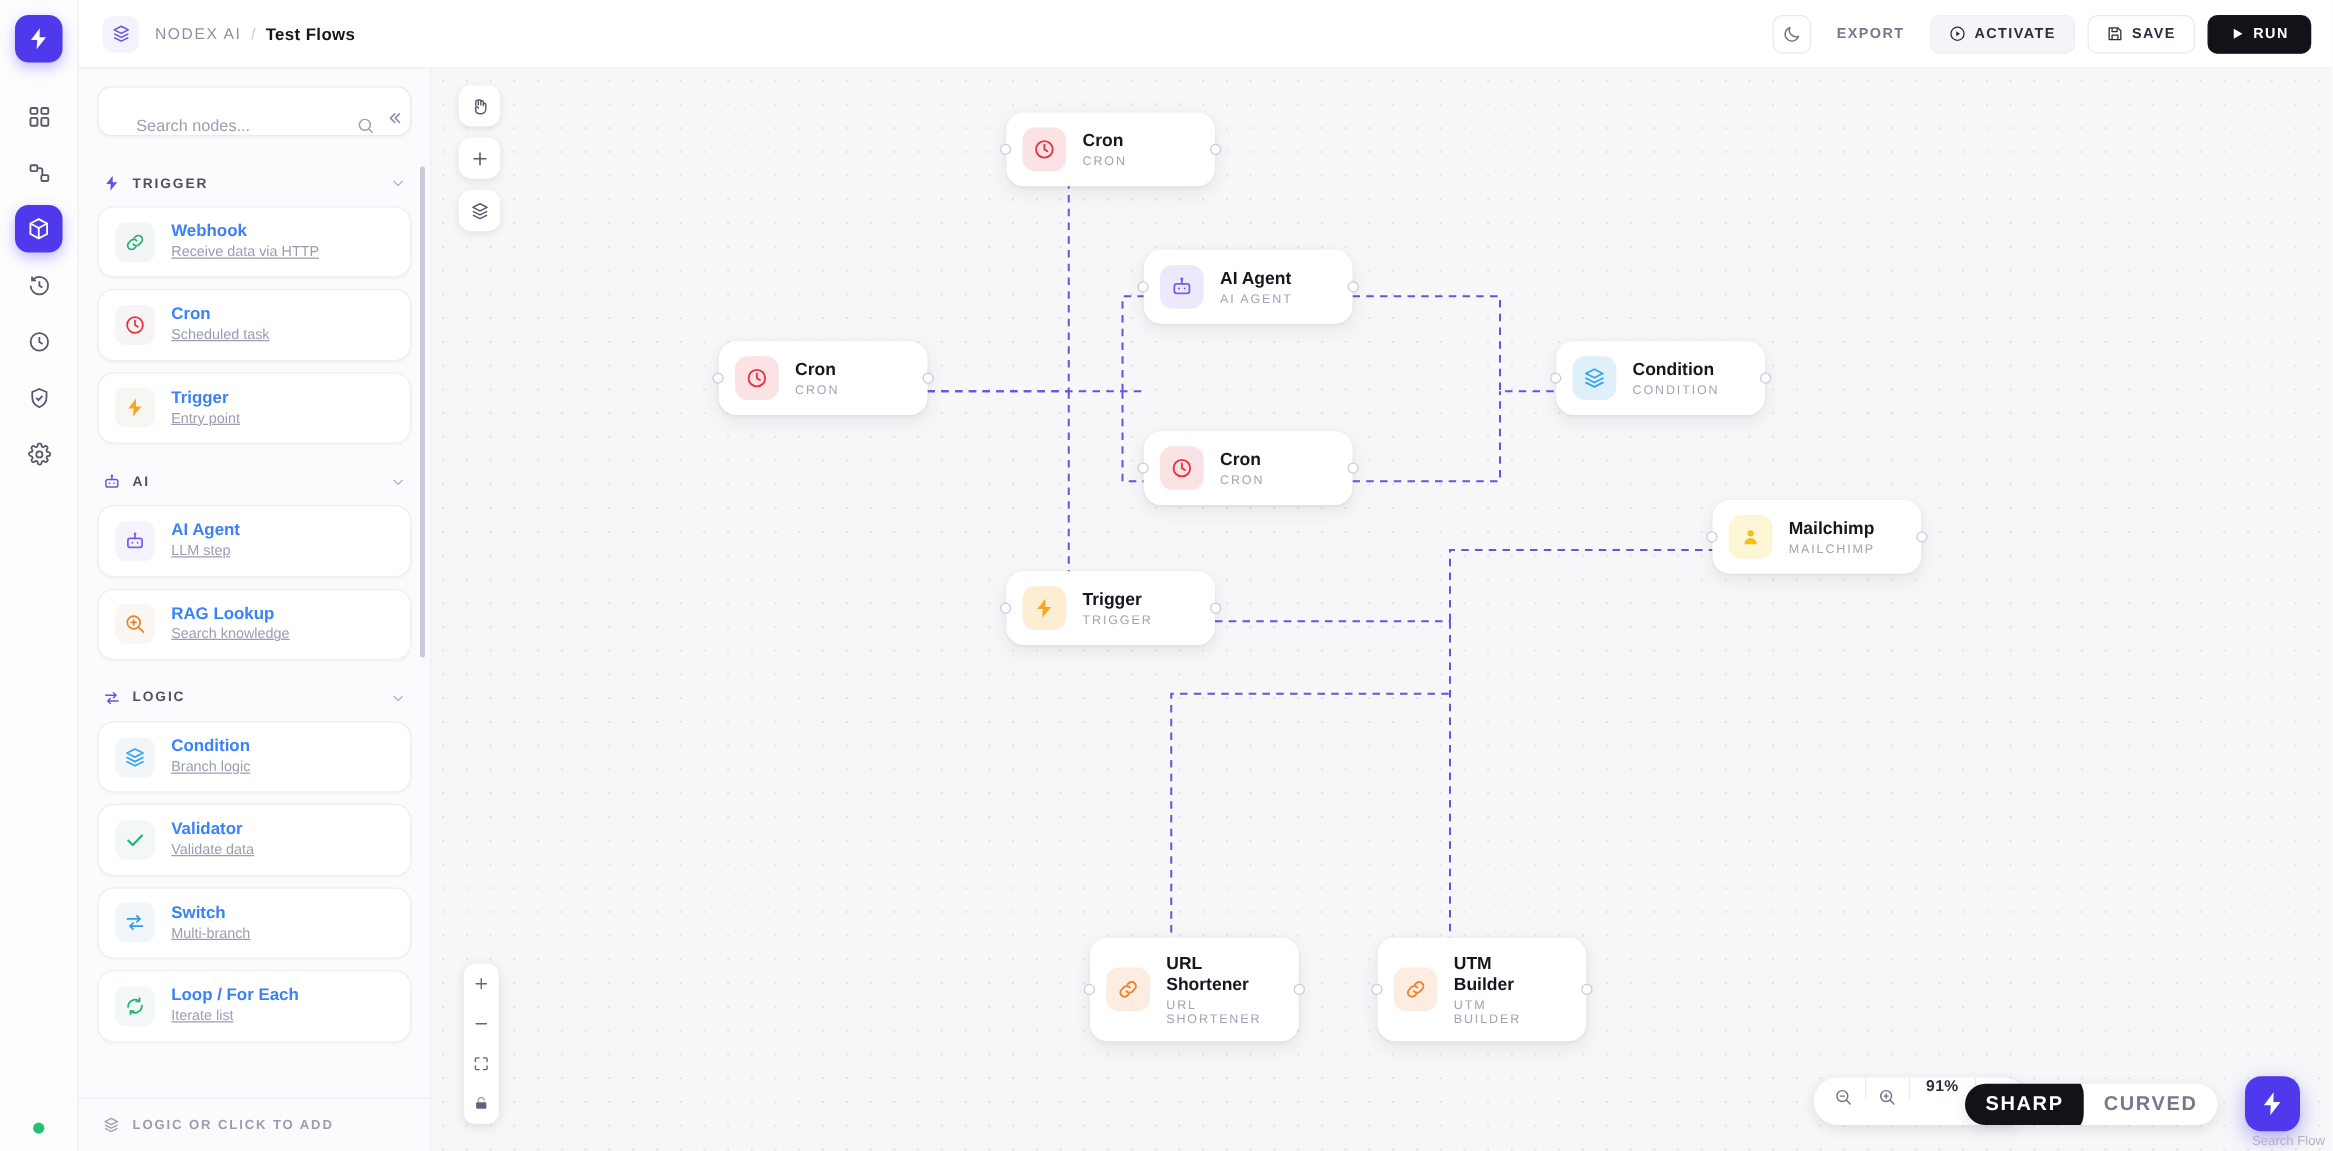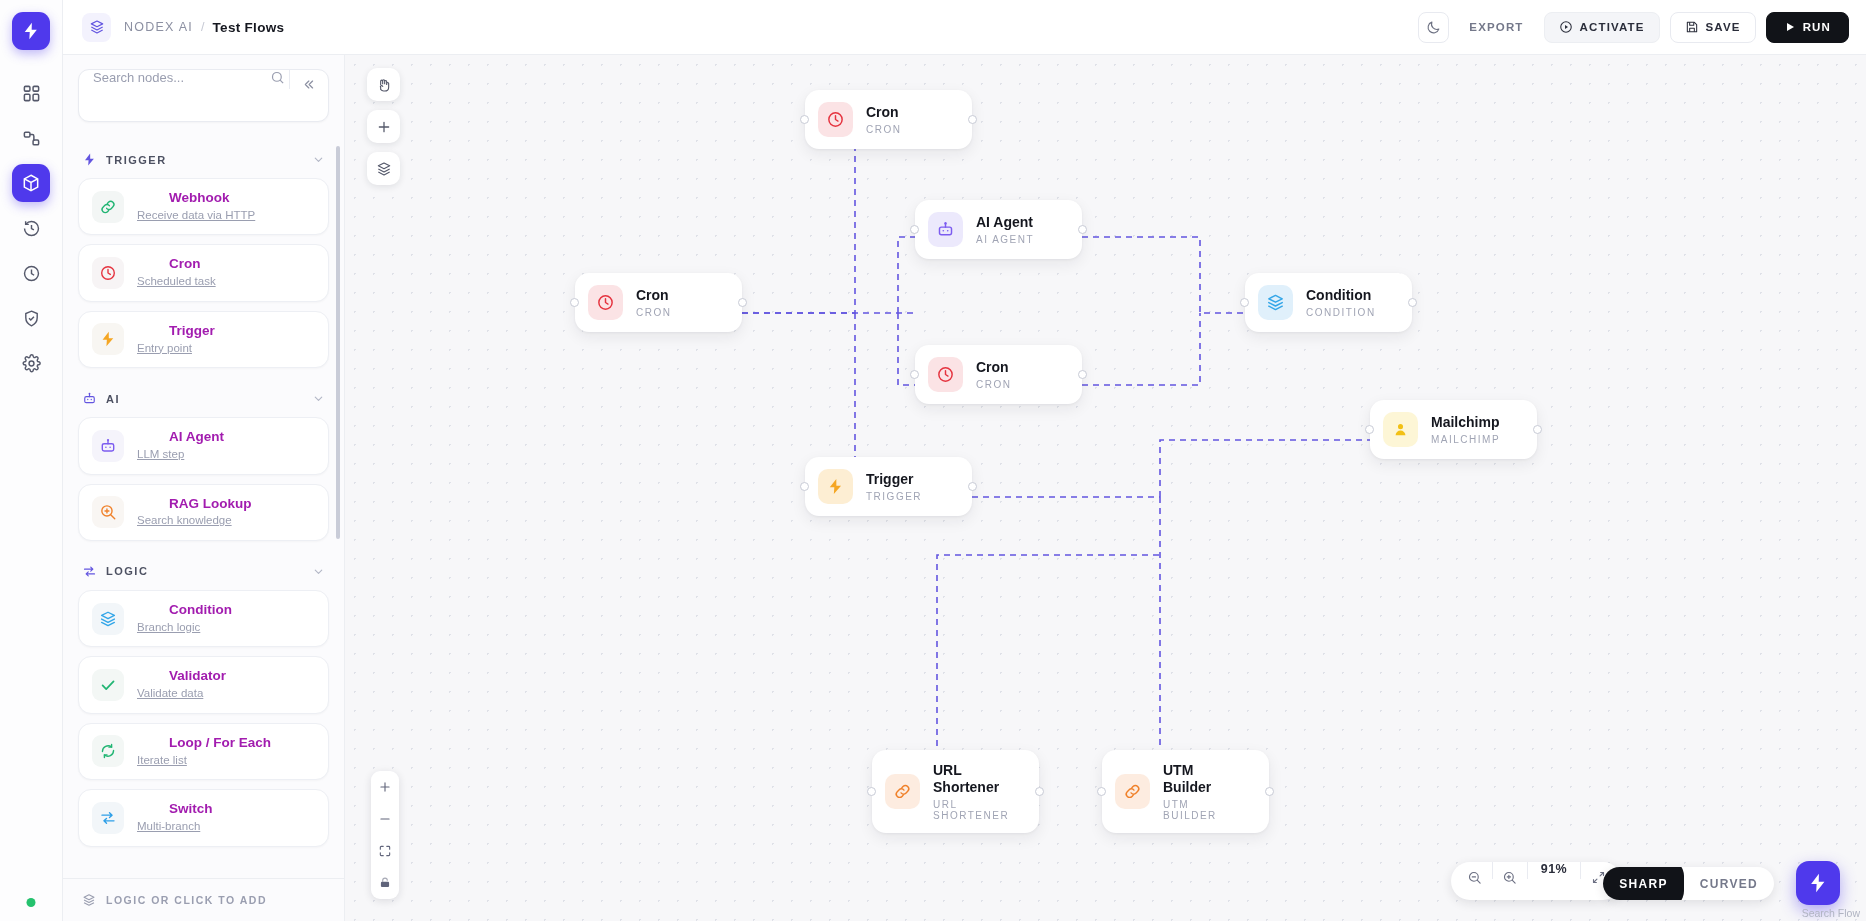--- a/index.html
+++ b/index.html
@@ -74,23 +74,23 @@
   .tb-btn.dark { background: #111318; border-color: #111318; color: #fff; padding: 0 17px; }
 
   
   .palette {
     position: absolute; left: 63px; top: 55px; width: 282px; bottom: 0;
     background: #fbfbfd; border-right: 1px solid #eceef2;
     display: flex; flex-direction: column; z-index: 30;
   }
   .search-wrap { padding: 14px 15px 10px 15px; }
   .search-box {
-    display: flex; align-items: flex-start; height: 53px;
+    display: flex; align-items: flex-end; height: 40px;
     background: #fff; border: 1px solid #e9ebf1; border-radius: 11px;
-    padding: 0 6px 0 14px; box-shadow: 0 1px 2px rgba(20,22,30,.035);
+    padding: 0 6px 0 30px; box-shadow: 0 1px 2px rgba(20,22,30,.035);
   }
   .search-box input {
     flex: 1; border: none; outline: none; background: transparent;
     font-family: inherit; font-size: 13px; color: #2a2d3a;
   }
   .search-box input::placeholder { color: #9a9eb0; }
   .search-div { width: 1px; height: 19px; background: #e9ebf1; margin: 0 4px; }
   .collapse-btn {
     width: 28px; height: 28px; border-radius: 7px; display: flex;
     align-items: center; justify-content: center; color: #8c90a2; cursor: pointer;
@@ -113,21 +113,21 @@
   .node-item {
     display: flex; align-items: center; gap: 13px;
     background: #fff; border: 1px solid #edeff4; border-radius: 13px;
     padding: 11px 13px; margin-bottom: 9px; cursor: grab;
     box-shadow: 0 1px 2px rgba(20,22,30,.03);
   }
   .node-ico {
     width: 32px; height: 32px; border-radius: 9px;
     display: flex; align-items: center; justify-content: center; flex: none;
   }
-  .node-name { font-size: 13.5px; font-weight: 700; color: #a21caf; line-height: 1.25; margin-left: 32px; }
+  .node-name { font-size: 13.5px; font-weight: 700; color: #3b82f6; line-height: 1.25; }
   .node-desc { font-size: 11.5px; color: #9a9eb0; line-height: 1.35; margin-top: 1px; text-decoration: underline; }
   .palette-foot {
     border-top: 1px solid #eceef2; padding: 14px 19px;
     display: flex; align-items: center; gap: 10px; background: #fbfbfd;
   }
   .foot-text {
     font-size: 10.5px; font-weight: 700; letter-spacing: 1.5px; color: #9a9eb0;
   }
 
   
@@ -194,21 +194,21 @@
   .zp-div { width: 1px; height: 17px; background: #e9ebf1; }
   .zp-val {
     font-size: 12.5px; font-weight: 700; color: #2a2d3a; padding: 0 11px; letter-spacing: .4px;
   }
   .mode-toggle {
     position: absolute; right: 92px; bottom: 21px; height: 33px;
     background: #fff; border-radius: 17px; display: flex; align-items: center;
     box-shadow: 0 3px 11px rgba(24,26,38,.11); overflow: hidden;
   }
   .mode-toggle span {
-    font-size: 12px; font-weight: 700; letter-spacing: 1.3px;
+    font-size: 16px; font-weight: 700; letter-spacing: 1.3px;
     padding: 0 16px; height: 49px; display: flex; align-items: center;
     color: #75798b; cursor: pointer;
   }
   .mode-toggle span.on { background: #111318; color: #fff; border-radius: 17px; }
   .fab {
     position: absolute; right: 26px; bottom: 16px; width: 44px; height: 44px;
     border-radius: 13px; background: #4f39ec; display: flex;
     align-items: center; justify-content: center; cursor: pointer;
     box-shadow: 0 6px 16px rgba(79,57,236,.42);
   }
@@ -466,42 +466,42 @@
               <svg width="18" height="18" viewBox="0 0 24 24" fill="none" stroke="#21b573" stroke-width="1.85" stroke-linecap="round" stroke-linejoin="round">
                 <path d="M4.8 12.6l4.8 4.8L19.4 7.2" stroke-width="2.3"></path>
               </svg>
             </span>
             <span>
               <span class="node-name" style="display:block">Validator</span>
               <span class="node-desc" style="display:block">Validate data</span>
             </span>
           </div>
           <div class="node-item">
+            <span class="node-ico" style="background:#f2f6f9">
+              <svg width="18" height="18" viewBox="0 0 24 24" fill="none" stroke="#2e9fe8" stroke-width="1.85" stroke-linecap="round" stroke-linejoin="round">
+                <path d="M4 8.2h13.2M14 5l3.4 3.2L14 11.4"></path>
+                <path d="M20 15.8H6.8M10 12.6l-3.4 3.2L10 19"></path>
+              </svg>
+            </span>
+            <span>
+              <span class="node-name" style="display:block">Switch</span>
+              <span class="node-desc" style="display:block">Multi-branch</span>
+            </span>
+          </div>
+          <div class="node-item">
             <span class="node-ico" style="background:#f3f7f5">
               <svg width="18" height="18" viewBox="0 0 24 24" fill="none" stroke="#21b573" stroke-width="1.85" stroke-linecap="round" stroke-linejoin="round">
                 <path d="M19.4 11.2a7.6 7.6 0 01-12.2 6.1"></path>
                 <path d="M4.6 12.8a7.6 7.6 0 0112.2-6.1"></path>
                 <path d="M16.8 3.4v3.5h-3.5M7.2 20.6v-3.5h3.5"></path>
               </svg>
             </span>
             <span>
               <span class="node-name" style="display:block">Loop / For Each</span>
               <span class="node-desc" style="display:block">Iterate list</span>
-            </span>
-          </div>
-          <div class="node-item">
-            <span class="node-ico" style="background:#f2f6f9">
-              <svg width="18" height="18" viewBox="0 0 24 24" fill="none" stroke="#2e9fe8" stroke-width="1.85" stroke-linecap="round" stroke-linejoin="round">
-                <path d="M4 8.2h13.2M14 5l3.4 3.2L14 11.4"></path>
-                <path d="M20 15.8H6.8M10 12.6l-3.4 3.2L10 19"></path>
-              </svg>
-            </span>
-            <span>
-              <span class="node-name" style="display:block">Switch</span>
-              <span class="node-desc" style="display:block">Multi-branch</span>
             </span>
           </div>
         </div>
     </div>
 
     <div class="palette-foot">
       <svg width="14" height="14" viewBox="0 0 24 24" fill="none" stroke="#9a9eb0" stroke-width="1.8" stroke-linejoin="round">
           <path d="M12 3l8.5 4.3L12 11.6 3.5 7.3z"></path>
           <path d="M3.5 12.1L12 16.4l8.5-4.3"></path>
           <path d="M3.5 16.6L12 20.9l8.5-4.3"></path>

